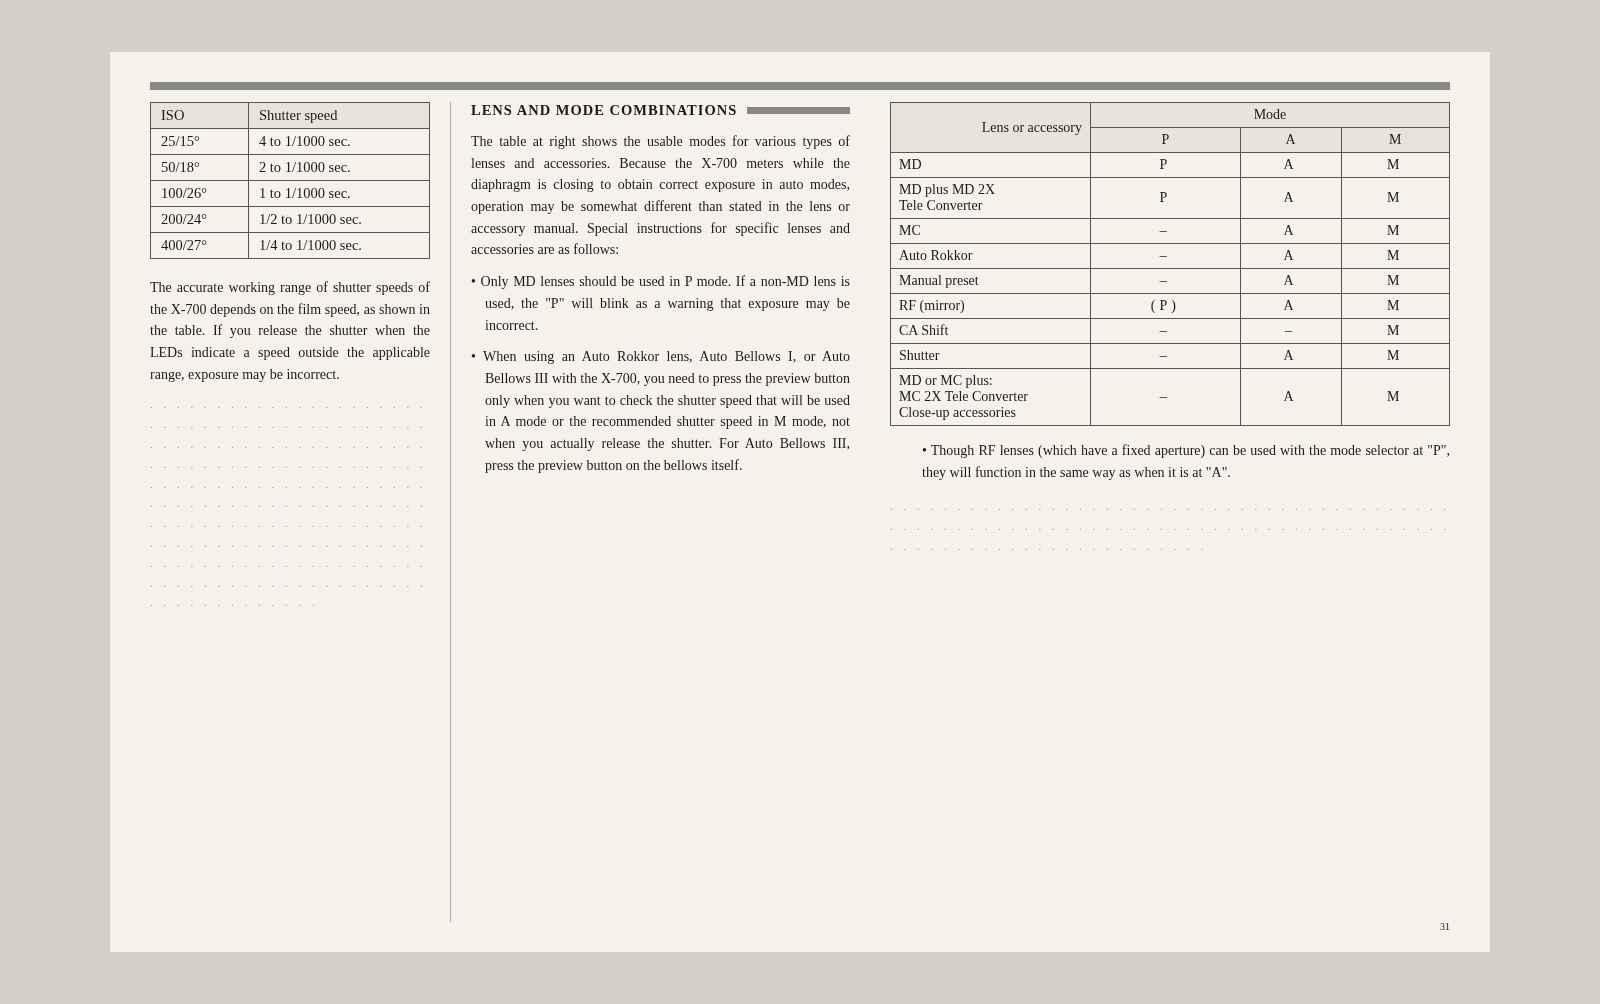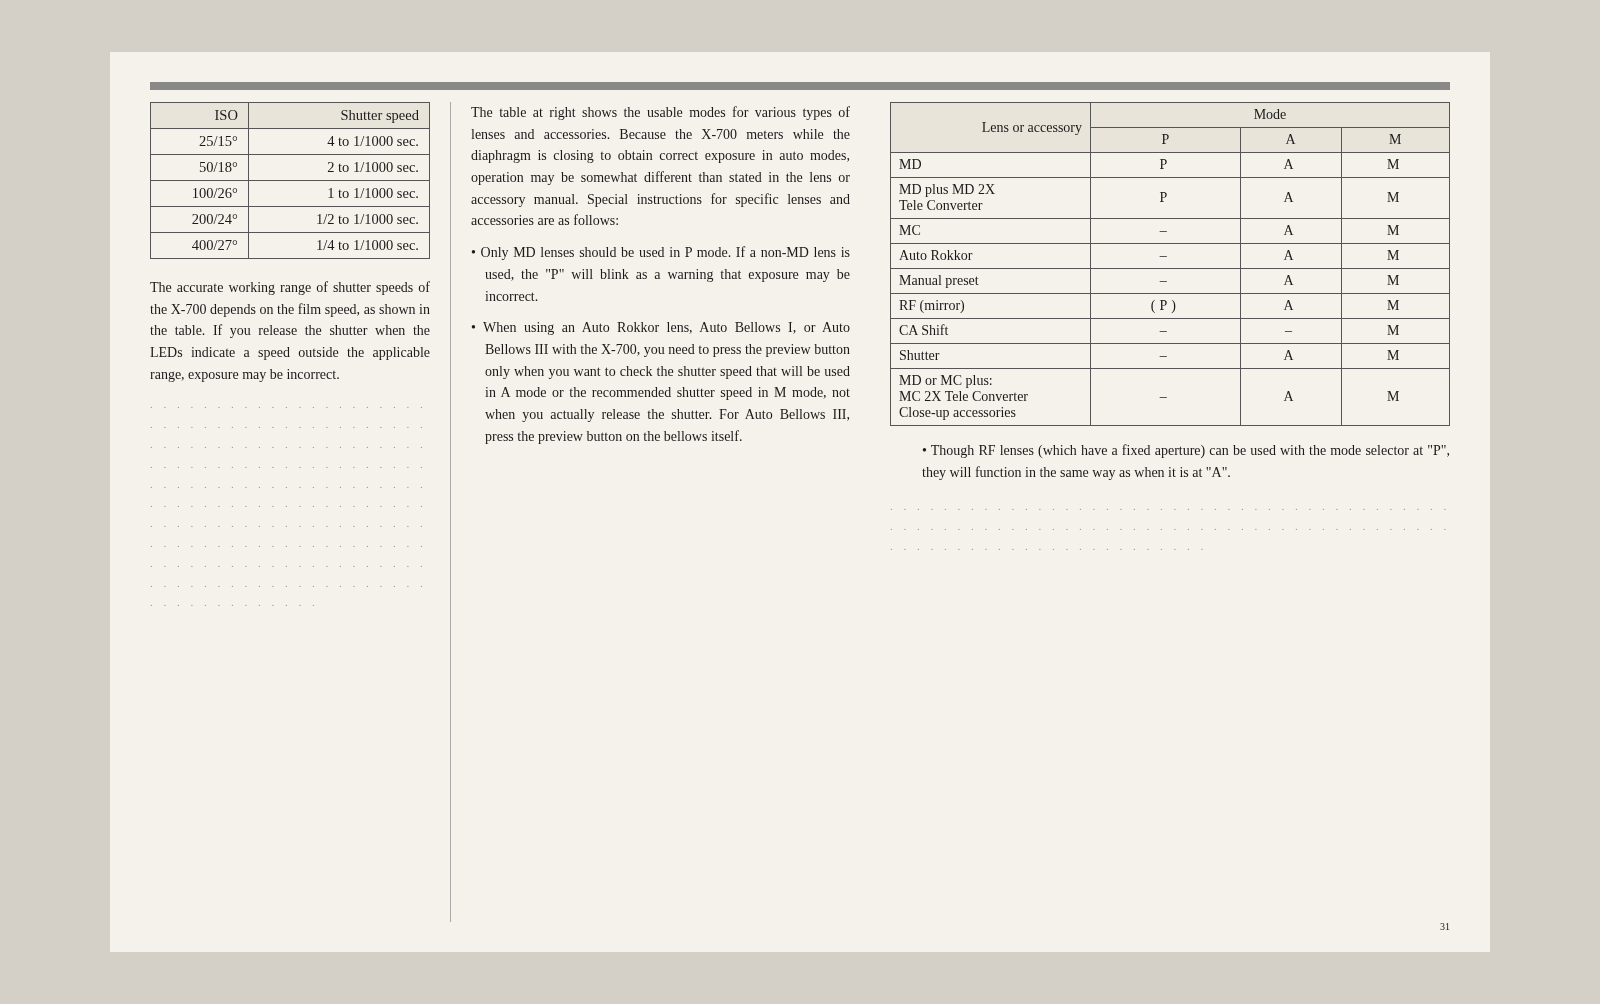--- a/index.html
+++ b/index.html
@@ -42,21 +42,21 @@
     }
     .shutter-table {
       border-collapse: collapse;
       width: 100%;
       margin-bottom: 18px;
       font-size: 14.5px;
     }
     .shutter-table th, .shutter-table td {
       border: 1px solid #555;
       padding: 4px 10px;
-      text-align: right;
+      text-align: left;
     }
     .shutter-table th {
       background: #e8e4da;
       font-weight: normal;
     }
     .left-text {
       font-size: 14px;
       line-height: 1.55;
       text-align: justify;
     }
@@ -179,20 +179,24 @@
           </tr>
         </tbody>
       </table>
       <p class="left-text">The accurate working range of shutter speeds of the X-700 depends on the film speed, as shown in the table. If you release the shutter when the LEDs indicate a speed outside the applicable range, exposure may be incorrect.</p>
       <div class="spacer-dots">
         . . . . . . . . . . . . . . . . . . . . . . . . . . . . . . . . . . . . . . . . . . . . . . . . . . . . . . . . . . . . . . . . . . . . . . . . . . . . . . . . . . . . . . . . . . . . . . . . . . . . . . . . . . . . . . . . . . . . . . . . . . . . . . . . . . . . . . . . . . . . . . . . . . . . . . . . . . . . . . . . . . . . . . . . . . . . . . . . . . . . . . . . . . . . . . . . . . . . . . . . . . . . . . . . . . . . . . . . . . . . . . .
       </div>
     </div>
 
     <div class="middle-col">
+      <div class="section-title">
+        <span>LENS AND MODE COMBINATIONS</span>
+        <div class="title-bar"></div>
+      </div>
       <p class="middle-text">The table at right shows the usable modes for various types of lenses and accessories. Because the X-700 meters while the diaphragm is closing to obtain correct exposure in auto modes, operation may be somewhat different than stated in the lens or accessory manual. Special instructions for specific lenses and accessories are as follows:</p>
       <p class="middle-text bullet-point">• Only MD lenses should be used in P mode. If a non-MD lens is used, the "P" will blink as a warning that exposure may be incorrect.</p>
       <p class="middle-text bullet-point">• When using an Auto Rokkor lens, Auto Bellows I, or Auto Bellows III with the X-700, you need to press the preview button only when you want to check the shutter speed that will be used in A mode or the recommended shutter speed in M mode, not when you actually release the shutter. For Auto Bellows III, press the preview button on the bellows itself.</p>
     </div>
 
     <div class="right-col">
       <table class="lens-table">
         <thead>
           <tr>
             <th rowspan="2" style="text-align:right; width:200px;">Lens or accessory</th>

